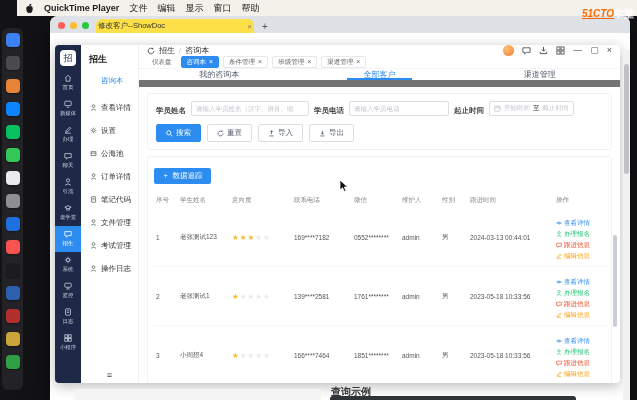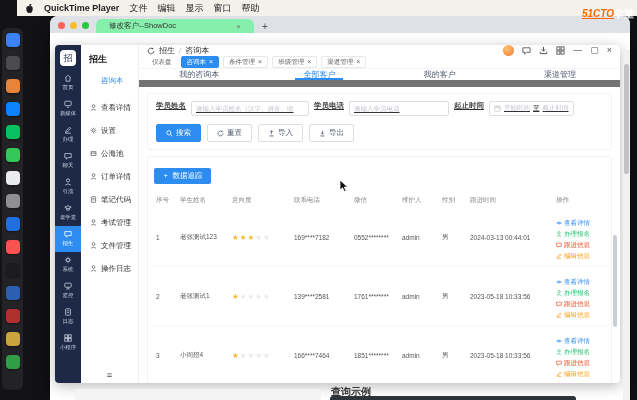--- a/index.html
+++ b/index.html
@@ -25,22 +25,22 @@
   .dock { position:absolute; left:2px; top:28px; width:21px; height:362px; background:rgba(50,50,55,.55);
           border-radius:6px; display:flex; flex-direction:column; align-items:center; padding:5px 0; gap:9px; z-index:40; }
   .dock .dicon { width:14px; height:14px; border-radius:4px; flex:0 0 auto; box-shadow:0 1px 2px rgba(0,0,0,.4); }
 
   
   .window { position:absolute; left:50px; top:16px; width:580px; height:384px; background:#fff;
             border-radius:8px 8px 0 0; box-shadow:0 8px 30px rgba(0,0,0,.6); overflow:hidden; z-index:30; }
   .tabbar { position:relative; height:17px; background:#dee1e6; }
   .tl { position:absolute; top:6px; width:7px; height:7px; border-radius:50%; }
   .tl.r { left:8px; background:#ff5f57; } .tl.y { left:20px; background:#febc2e; } .tl.g { left:32px; background:#28c840; }
-  .tab { position:absolute; left:46px; bottom:0; width:158px; height:14px; background:#86efac; border-radius:6px 6px 0 0;
-         display:flex; align-items:center; padding:0 13px; font-size:7.5px; color:#333; gap:4px; }
+  .tab { position:absolute; left:46px; bottom:0; width:158px; height:14px; background:#fde047; border-radius:6px 6px 0 0;
+         display:flex; align-items:center; padding:0 2px; font-size:7.5px; color:#333; gap:4px; }
   .tab .title { flex:1; white-space:nowrap; overflow:hidden; }
   .tab .x { color:#777; font-size:8px; }
   .newtab { position:absolute; left:212px; bottom:1px; font-size:10px; color:#555; }
   .page { position:absolute; left:0; top:17px; right:0; bottom:0; background:#fff; }
 
   
   .b-scroll { position:absolute; right:0; top:17px; bottom:0; width:7px; background:#f1f1f1; }
   .b-thumb { position:absolute; right:1px; top:14px; width:5px; height:110px; background:#c1c1c6; border-radius:3px; }
 
   
@@ -82,21 +82,21 @@
   .tag .x { font-size:7px; }
   .tag.plain { border:none; }
   .tag.active { background:#2d8cf0; border-color:#2d8cf0; color:#fff; }
 
   .tabs { height:19px; display:flex; border-bottom:7px solid #737373; }
   .mtab { flex:1; display:flex; align-items:center; justify-content:center; font-size:8px; color:#515a6e; position:relative; }
   .mtab.active { color:#2d8cf0; }
   .mtab.active::after { content:""; position:absolute; bottom:0; left:30%; right:30%; height:2px; background:#2d8cf0; }
 
   .filtercard { margin:6px 8px 0 8px; border:1px solid #f1f2f5; border-radius:3px; padding:7px 8px; }
-  .frow { display:flex; align-items:flex-start; gap:5px; font-size:7.5px; color:#333;text-decoration:underline; }
+  .frow { display:flex; align-items:flex-end; gap:5px; font-size:7.5px; color:#333; }
   .flabel { white-space:nowrap; font-weight:bold; color:#444; }
   .fin { height:15px; border:1px solid #dcdee2; border-radius:2px; font-size:6.5px; padding:0 4px; color:#333; }
   .fin::placeholder { color:#c0c4cc; }
   .datebox { height:15px; border:1px solid #dcdee2; border-radius:2px; display:flex; align-items:center; gap:3px;
              padding:0 4px; font-size:6.5px; color:#c0c4cc; }
   .datebox svg { width:7px; height:7px; color:#c0c4cc; }
   .datebox .zhi { color:#333; }
   .btnrow { display:flex; gap:6px; margin-top:8px; }
   .btn { display:flex; align-items:center; gap:3px; font-size:7.5px; border-radius:2px; padding:3px 9px;
          border:1px solid #dcdee2; background:#fff; color:#515a6e; }
@@ -396,27 +396,27 @@
         <div class="sitem">
             <svg>
               <use href="#i-doc"></use>
             </svg>
             <span>笔记代码</span>
           </div>
         <div class="sitem">
             <svg>
               <use href="#i-person"></use>
             </svg>
+            <span>文件管理</span>
+          </div>
+        <div class="sitem">
+            <svg>
+              <use href="#i-person"></use>
+            </svg>
             <span>考试管理</span>
-          </div>
-        <div class="sitem">
-            <svg>
-              <use href="#i-person"></use>
-            </svg>
-            <span>文件管理</span>
           </div>
         <div class="sitem">
             <svg>
               <use href="#i-person"></use>
             </svg>
             <span>操作日志</span>
           </div>
         <div class="collapse">≡</div>
       </div>
 
@@ -466,21 +466,20 @@
             </span>
           <span class="tag">
               <span>渠道管理</span>
               <span class="x">×</span>
             </span>
         </div>
 
         <div class="tabs">
           <span class="mtab">我的咨询本</span>
           <span class="mtab active">全部客户</span>
-          <span class="mtab">我的客户</span>
           <span class="mtab">渠道管理</span>
         </div>
 
         <div class="filtercard">
           <div class="frow">
             <span class="flabel">学员姓名</span>
             <input class="fin" style="width: 118px;" placeholder="请输入学员姓名（汉字、拼音、缩">
             <span class="flabel">学员电话</span>
             <input class="fin" style="width: 100px;" placeholder="请输入学员电话">
             <span class="flabel">起止时间</span>

